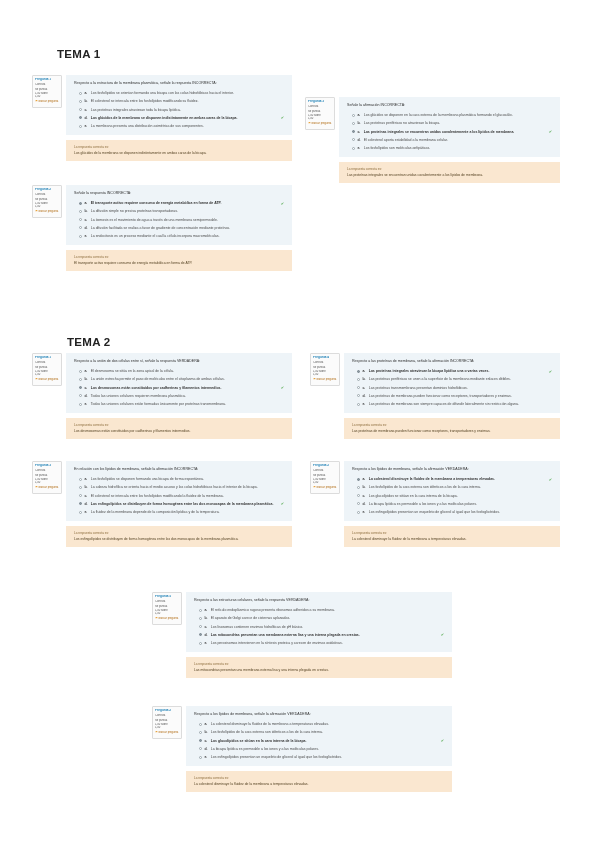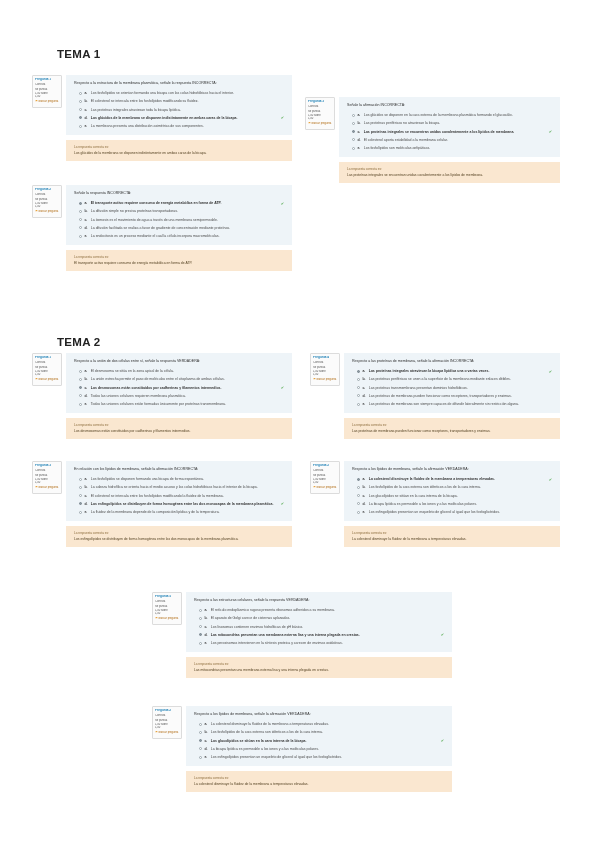--- a/index.html
+++ b/index.html
@@ -336,21 +336,21 @@
           </div>
         </div>
       </div>
       <div class="feedback">
         <div class="fb-title">La respuesta correcta es:</div>
         <div class="fb-text">El transporte activo requiere consumo de energía metabólica en forma de ATP.</div>
       </div>
     </div>
   </div>
 
-  <div class="tema-heading" style="left:57px; top:336px;">TEMA 2</div>
+  <div class="tema-heading" style="left:67px; top:336px;">TEMA 2</div>
 
   <div class="qblock" style="left:32px; top:353px; width:260px;">
     <div class="qinfo">
       <div class="qinfo-title">Pregunta 1</div>
       <div class="qinfo-state">Correcta</div>
       <div class="qinfo-line">Se puntúa</div>
       <div class="qinfo-line">1,00 sobre</div>
       <div class="qinfo-line qinfo-points">1,00</div>
       <div class="qinfo-flag">
         <span class="flag-glyph">⚑</span>

